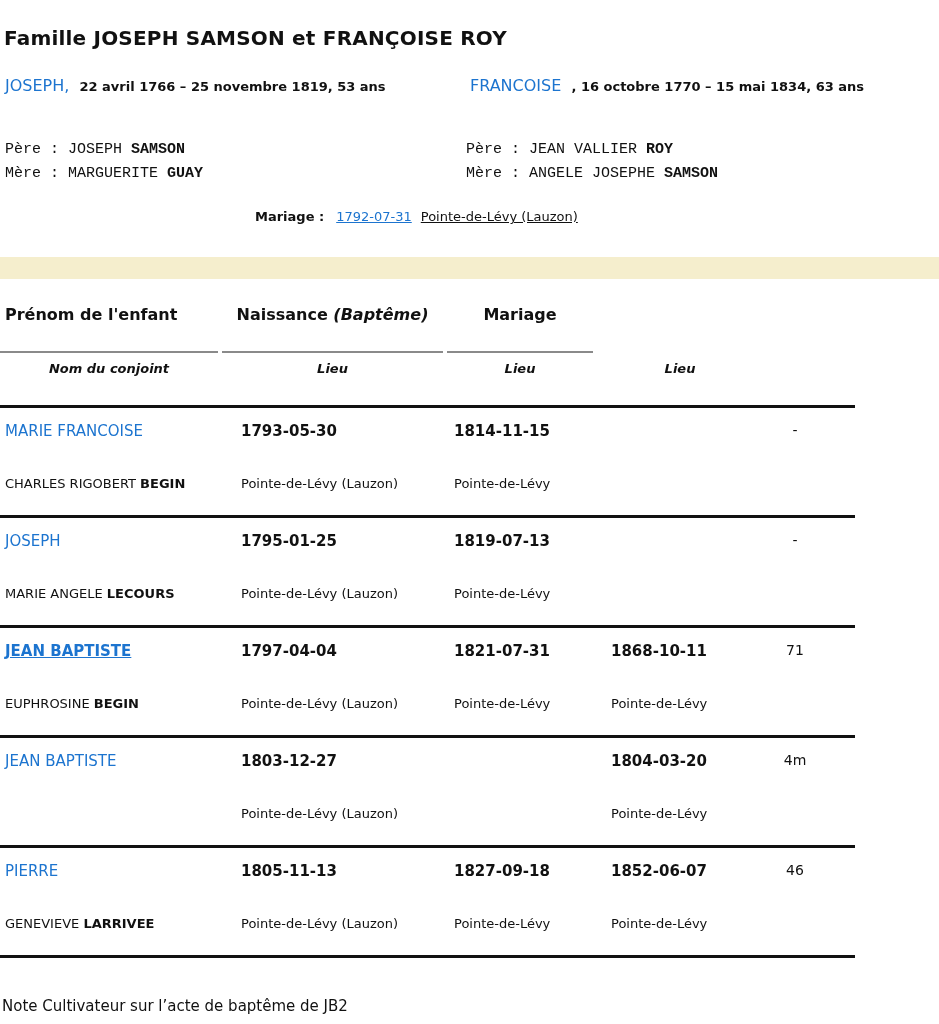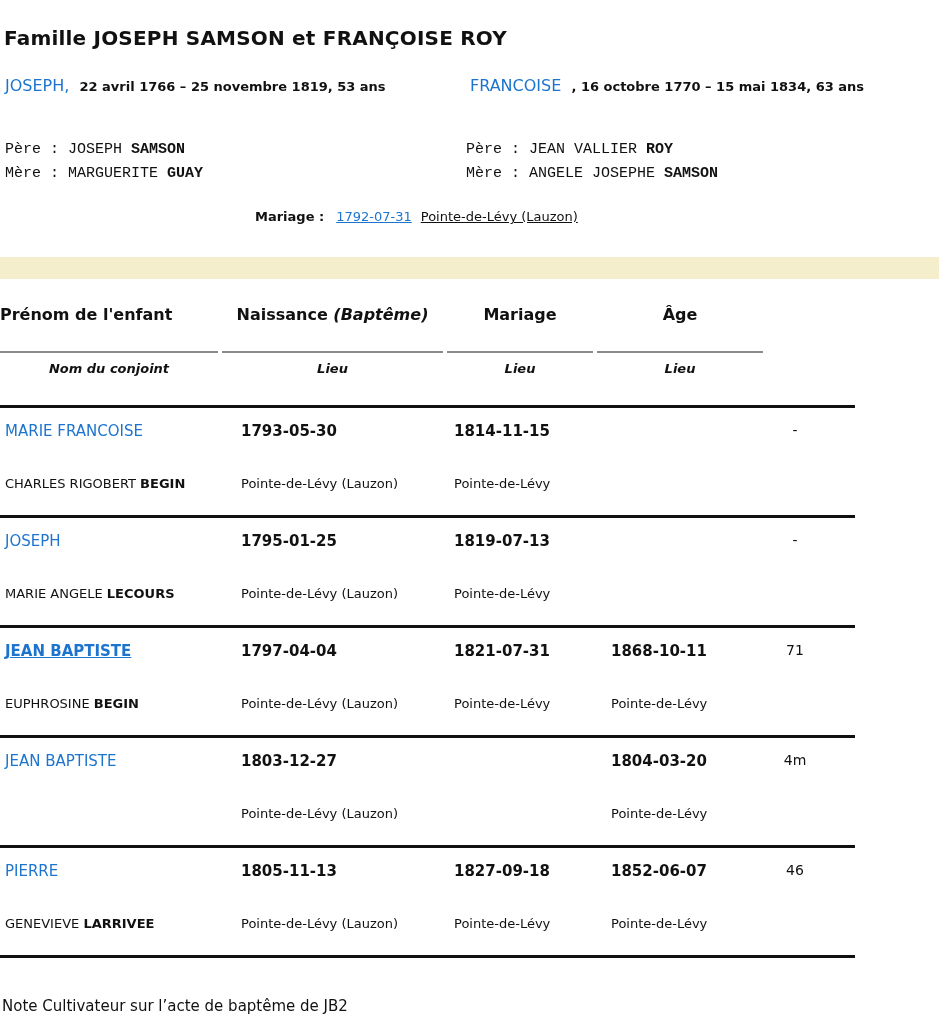--- a/index.html
+++ b/index.html
@@ -32,21 +32,21 @@
   .link-dark { color:#111; text-decoration:underline; margin-left:9px; }
 
   .band { left:0; top:237px; width:939px; height:22px; background:var(--band); }
 
   
   .gen-table { left:0; top:283px; width:855px; }
   .tgrid { display:grid; grid-template-columns:218px 221px 146px 166px 88px; column-gap:4px; }
 
   .thead-titles > div { border-bottom:2px solid #8a8a8a; height:50px; padding-top:2px;
     font-size:16px; font-weight:bold; text-align:center; white-space:nowrap; }
-  .thead-titles > div:first-child { text-align:left; }
+  .thead-titles > div:first-child { text-align:left; padding-left:5px; }
   .paren { font-style:italic; }
   .paren:empty { margin:0; }
 
   .thead-subs > div { height:52px; padding-top:8px; font-size:13px; font-weight:bold;
     font-style:italic; text-align:center; white-space:nowrap; }
 
   .row { border-top:3px solid #111; height:110px; padding-top:14px;
     display:grid; grid-template-columns:218px 221px 146px 166px 88px; 
     grid-template-rows:54px auto; align-items:start; }
   .row > div { white-space:nowrap; overflow:visible; }
@@ -111,21 +111,20 @@
 </div>
 
 <div class="abs band"></div>
 
 <div class="abs gen-table">
 
   <div class="tgrid thead-titles">
     <div><span>Prénom de l'enfant</span></div>
     <div><span>Naissance</span> <span class="paren">(Baptême)</span></div>
     <div><span>Mariage</span></div>
-    <div><span>Âge</span></div>
   </div>
 
   <div class="tgrid thead-subs">
     <div>Nom du conjoint</div>
     <div>Lieu</div>
     <div>Lieu</div>
     <div>Lieu</div>
   </div>
 
   <div class="row">

